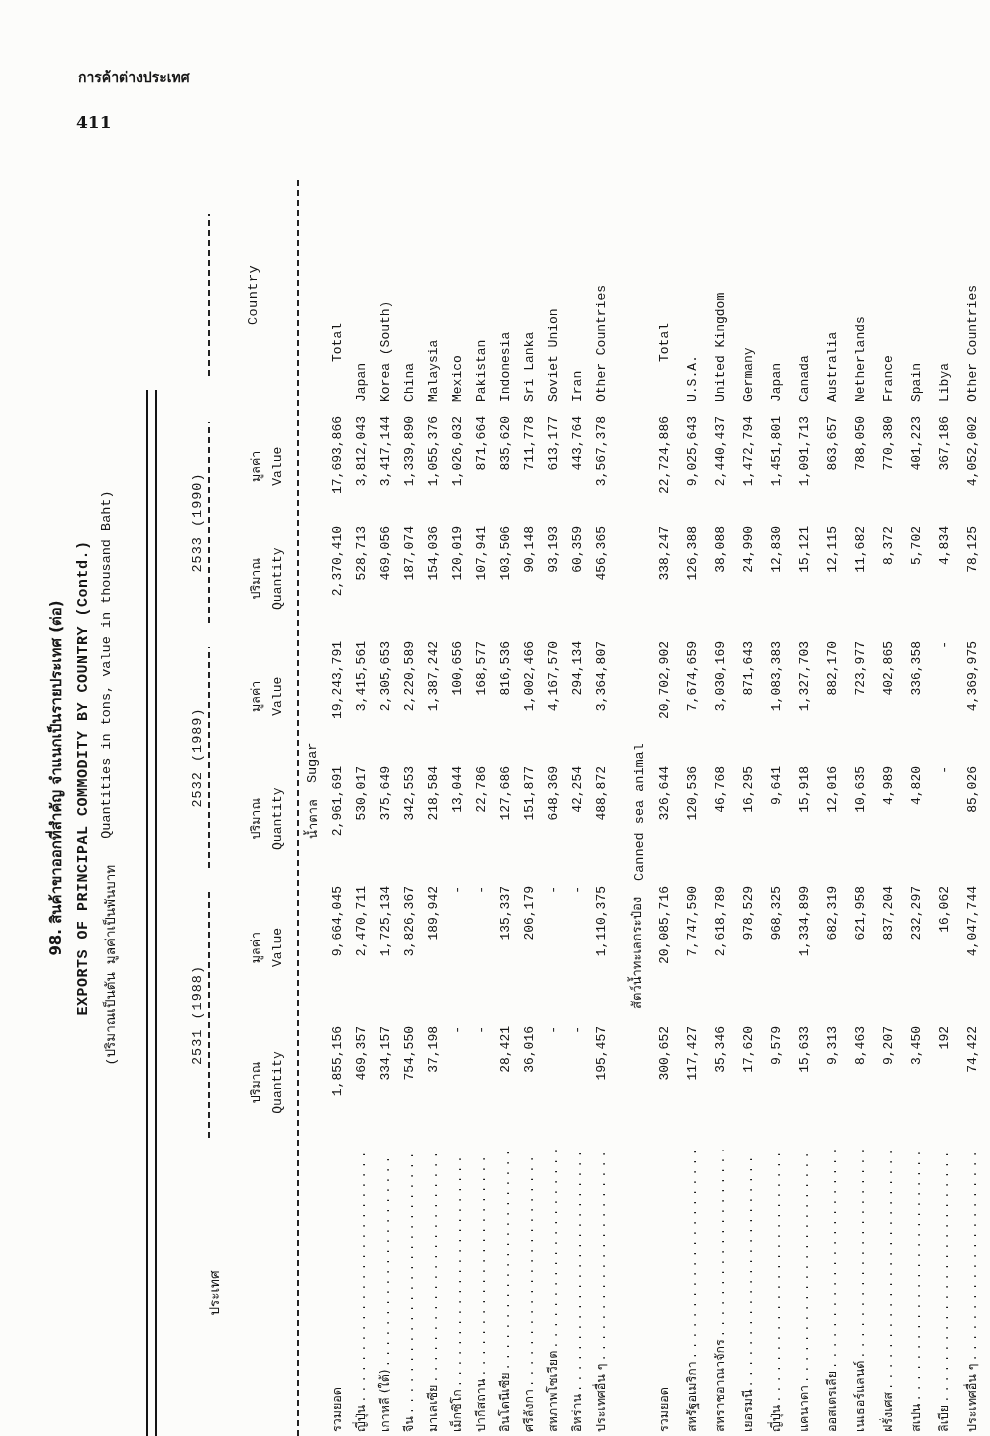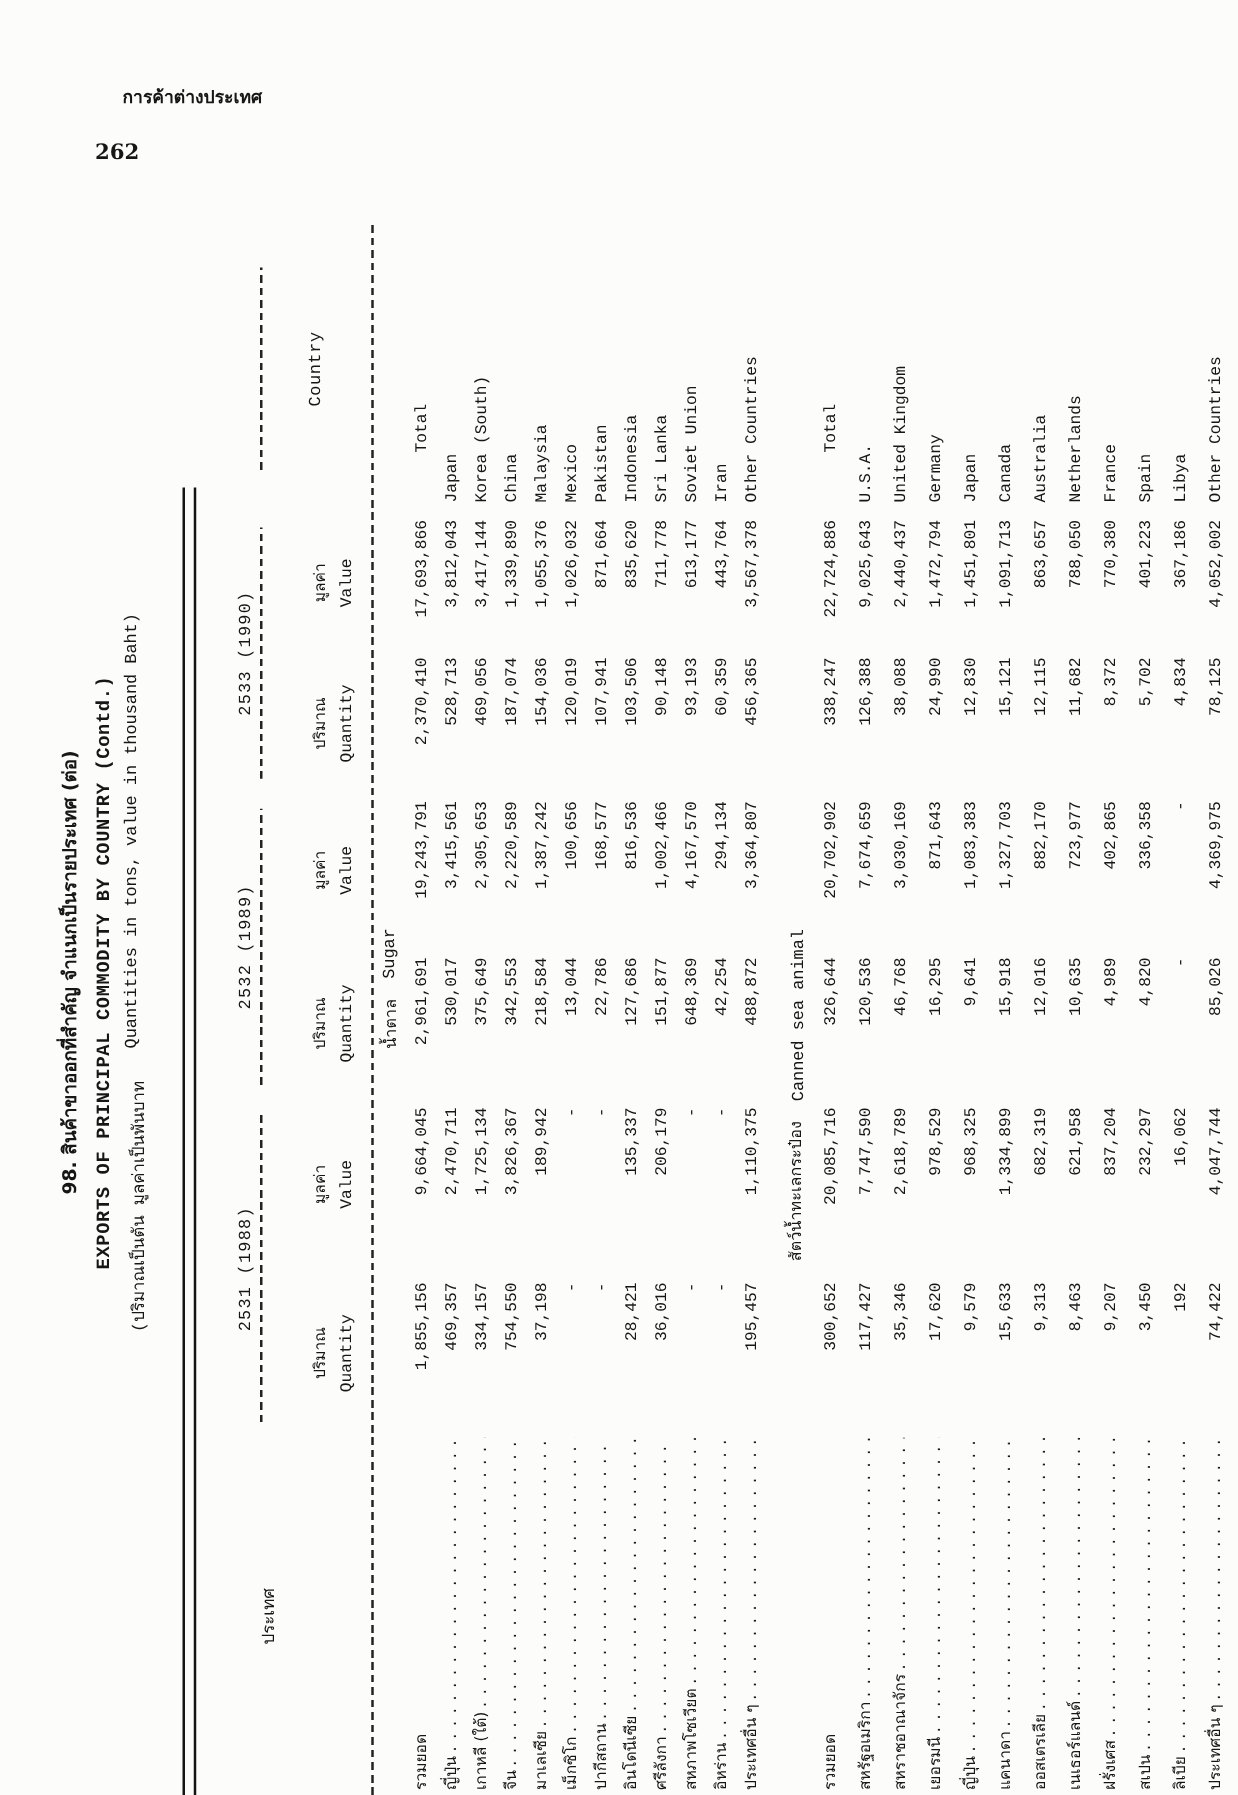--- a/index.html
+++ b/index.html
@@ -3,21 +3,21 @@
 <meta charset="utf-8">
 <style>
   html,body{margin:0;padding:0;}
   body{
     width:990px;height:1436px;position:relative;overflow:hidden;
     background:#fcfcfa;color:#161616;
     font-family:"Liberation Mono","DejaVu Sans",monospace;
   }
   .page-header{
     position:absolute;left:78px;top:66px;
-    font-family:"DejaVu Sans",sans-serif;font-size:14px;font-weight:700;margin-left:20px;
+    font-family:"DejaVu Sans",sans-serif;font-size:14px;font-weight:700;
   }
   .page-number{
     position:absolute;left:76px;top:112px;
     font-family:"DejaVu Serif",serif;font-size:17px;font-weight:700;
   }
   
   .rot{
     position:absolute;left:40px;top:180px;width:1256px;height:950px;
     transform-origin:0 0;
     transform:rotate(-90deg) translateX(-1256px);
@@ -64,21 +64,21 @@
   .name .thai{font-family:"DejaVu Sans",sans-serif;font-size:12.5px;padding-left:4px;white-space:nowrap;}
   .dots{flex:1;overflow:hidden;white-space:nowrap;font-size:12px;color:#1b1b1b;padding-left:2px;}
   .dots::after{content:".....................................................";letter-spacing:3px;}
   .total-row .dots{visibility:hidden;}
   .total-row .en{padding-left:48px;}
 </style>
 </head>
 <body>
 
 <div class="page-header">การค้าต่างประเทศ</div>
-<div class="page-number">262</div>
+<div class="page-number">411</div>
 
 <div class="rot">
 
   <div class="titleblock">
     <div class="t1">98. สินค้าขาออกที่สำคัญ จำแนกเป็นรายประเทศ (ต่อ)</div>
     <div class="t2">EXPORTS OF PRINCIPAL COMMODITY BY COUNTRY (Contd.)</div>
     <div class="t3">
       <span>(ปริมาณเป็นตัน มูลค่าเป็นพันบาท</span>
       <span>Quantities in tons, value in thousand Baht)</span>
     </div>

